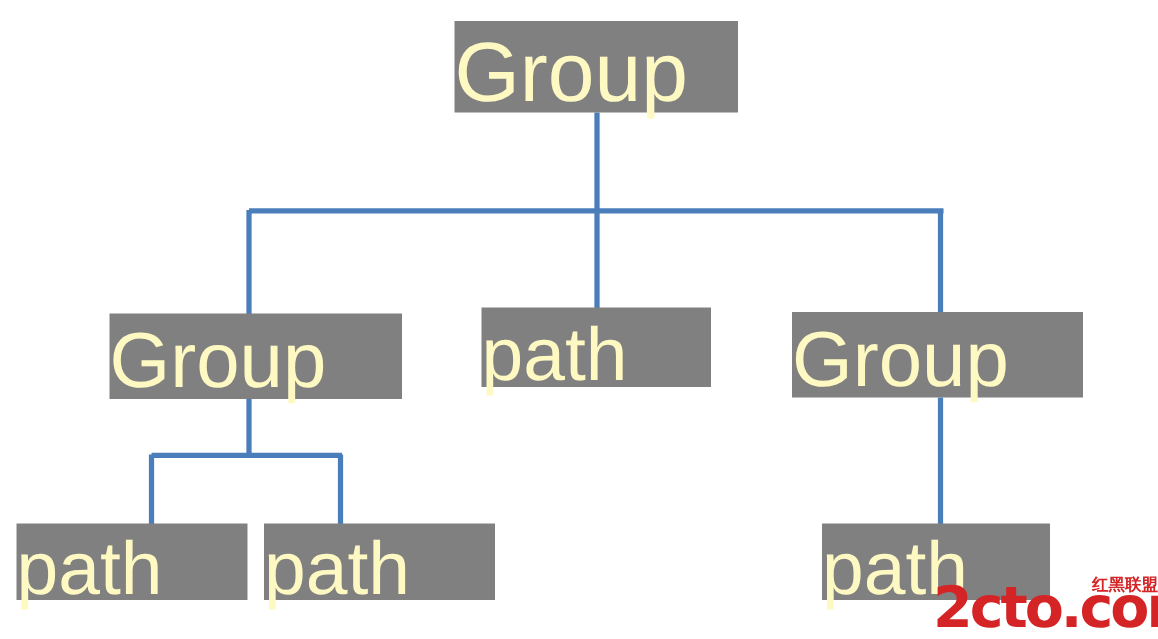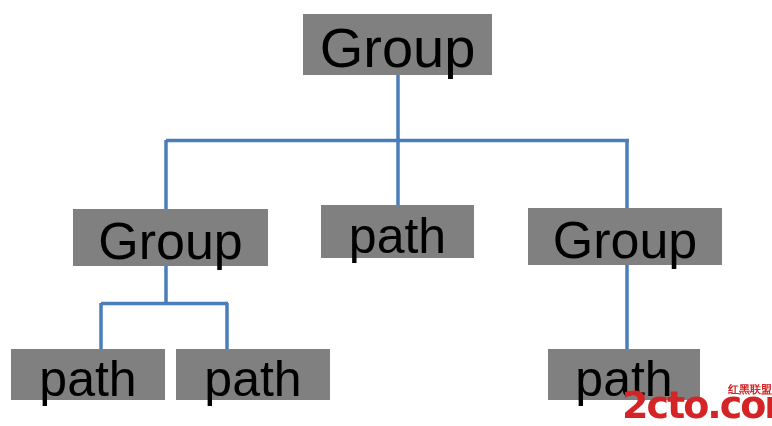--- a/index.html
+++ b/index.html
@@ -22,24 +22,23 @@
   svg#connectors {
     position: absolute;
     left: 0;
     top: 0;
     width: 772px;
     height: 426px;
   }
   .node {
     position: absolute;
     background: #808080;
-    color: #000000;
+    color: #fef9c3;
     display: flex;
     align-items: center;
-    justify-content: center;
     line-height: 1;
     white-space: nowrap;
     z-index: 3;
   }
   .node-label {
     display: block;
     font-weight: 400;
     letter-spacing: 0px;
   }
   

